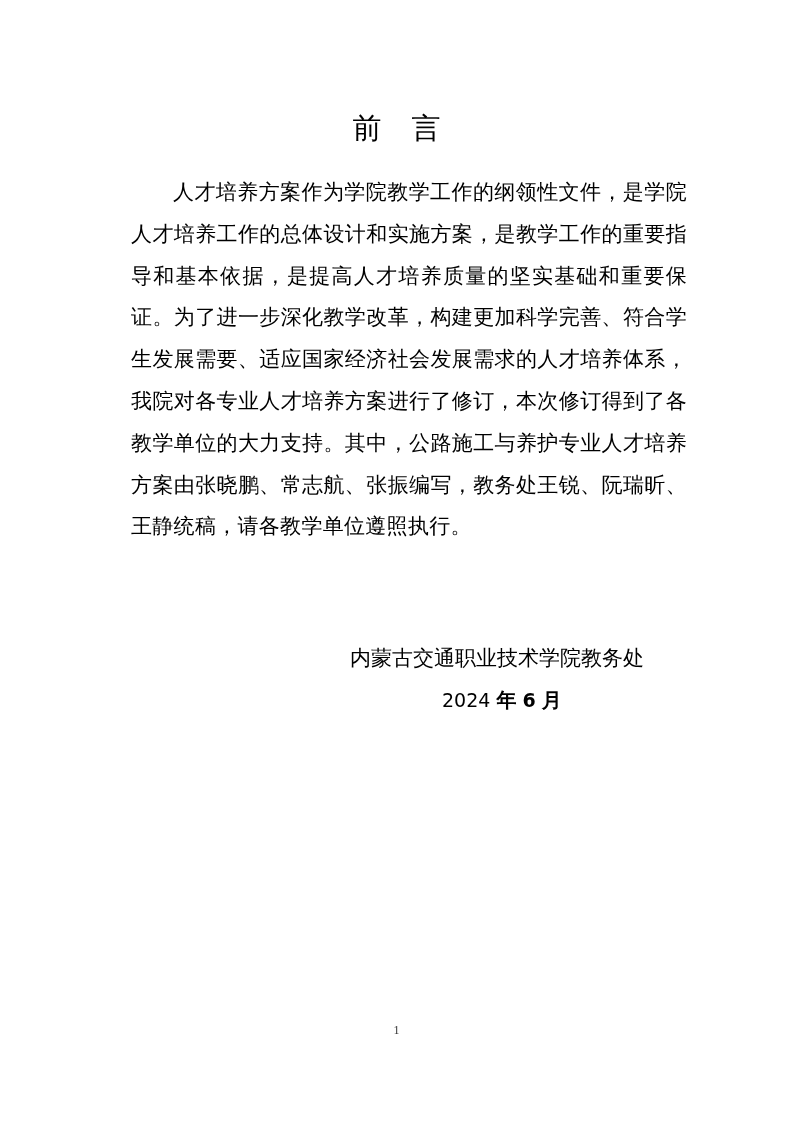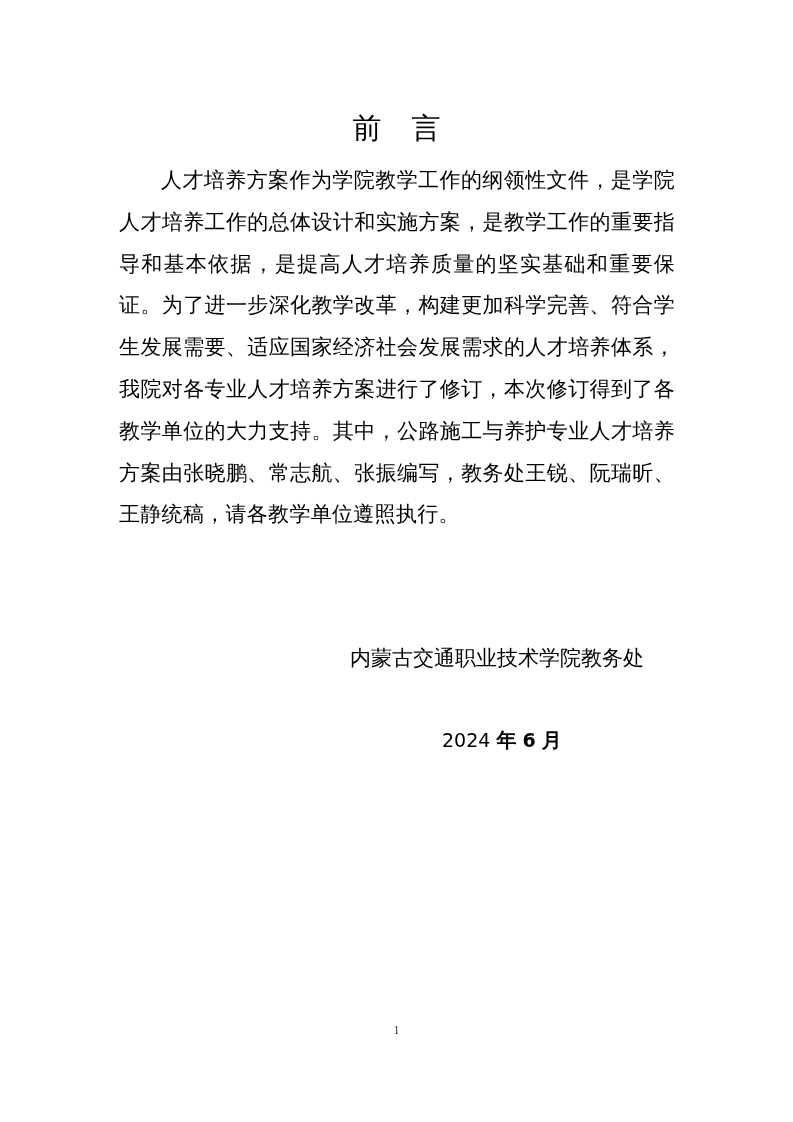--- a/index.html
+++ b/index.html
@@ -39,36 +39,36 @@
     }
     .body-text {
       position: absolute;
       top: 160px;
       left: 119px;
       width: 556px;
       font-size: 21px;
       line-height: 41.8px;
       text-align: justify;
       text-indent: 42px;
-      margin: 0;
+      margin: 12px;
       letter-spacing: 0.3px;
     }
     .signature {
       position: absolute;
       top: 643px;
       left: 350px;
       width: 320px;
       font-size: 21px;
       font-weight: normal;
       line-height: 30px;
       white-space: nowrap;
     }
     .date {
       position: absolute;
-      top: 725px;
+      top: 685px;
       left: 442px;
       font-size: 19px;
       line-height: 30px;
       white-space: nowrap;
     }
     .date .cjk {
       font-weight: bold;
       font-size: 20px;
     }
     .date .num-bold {

